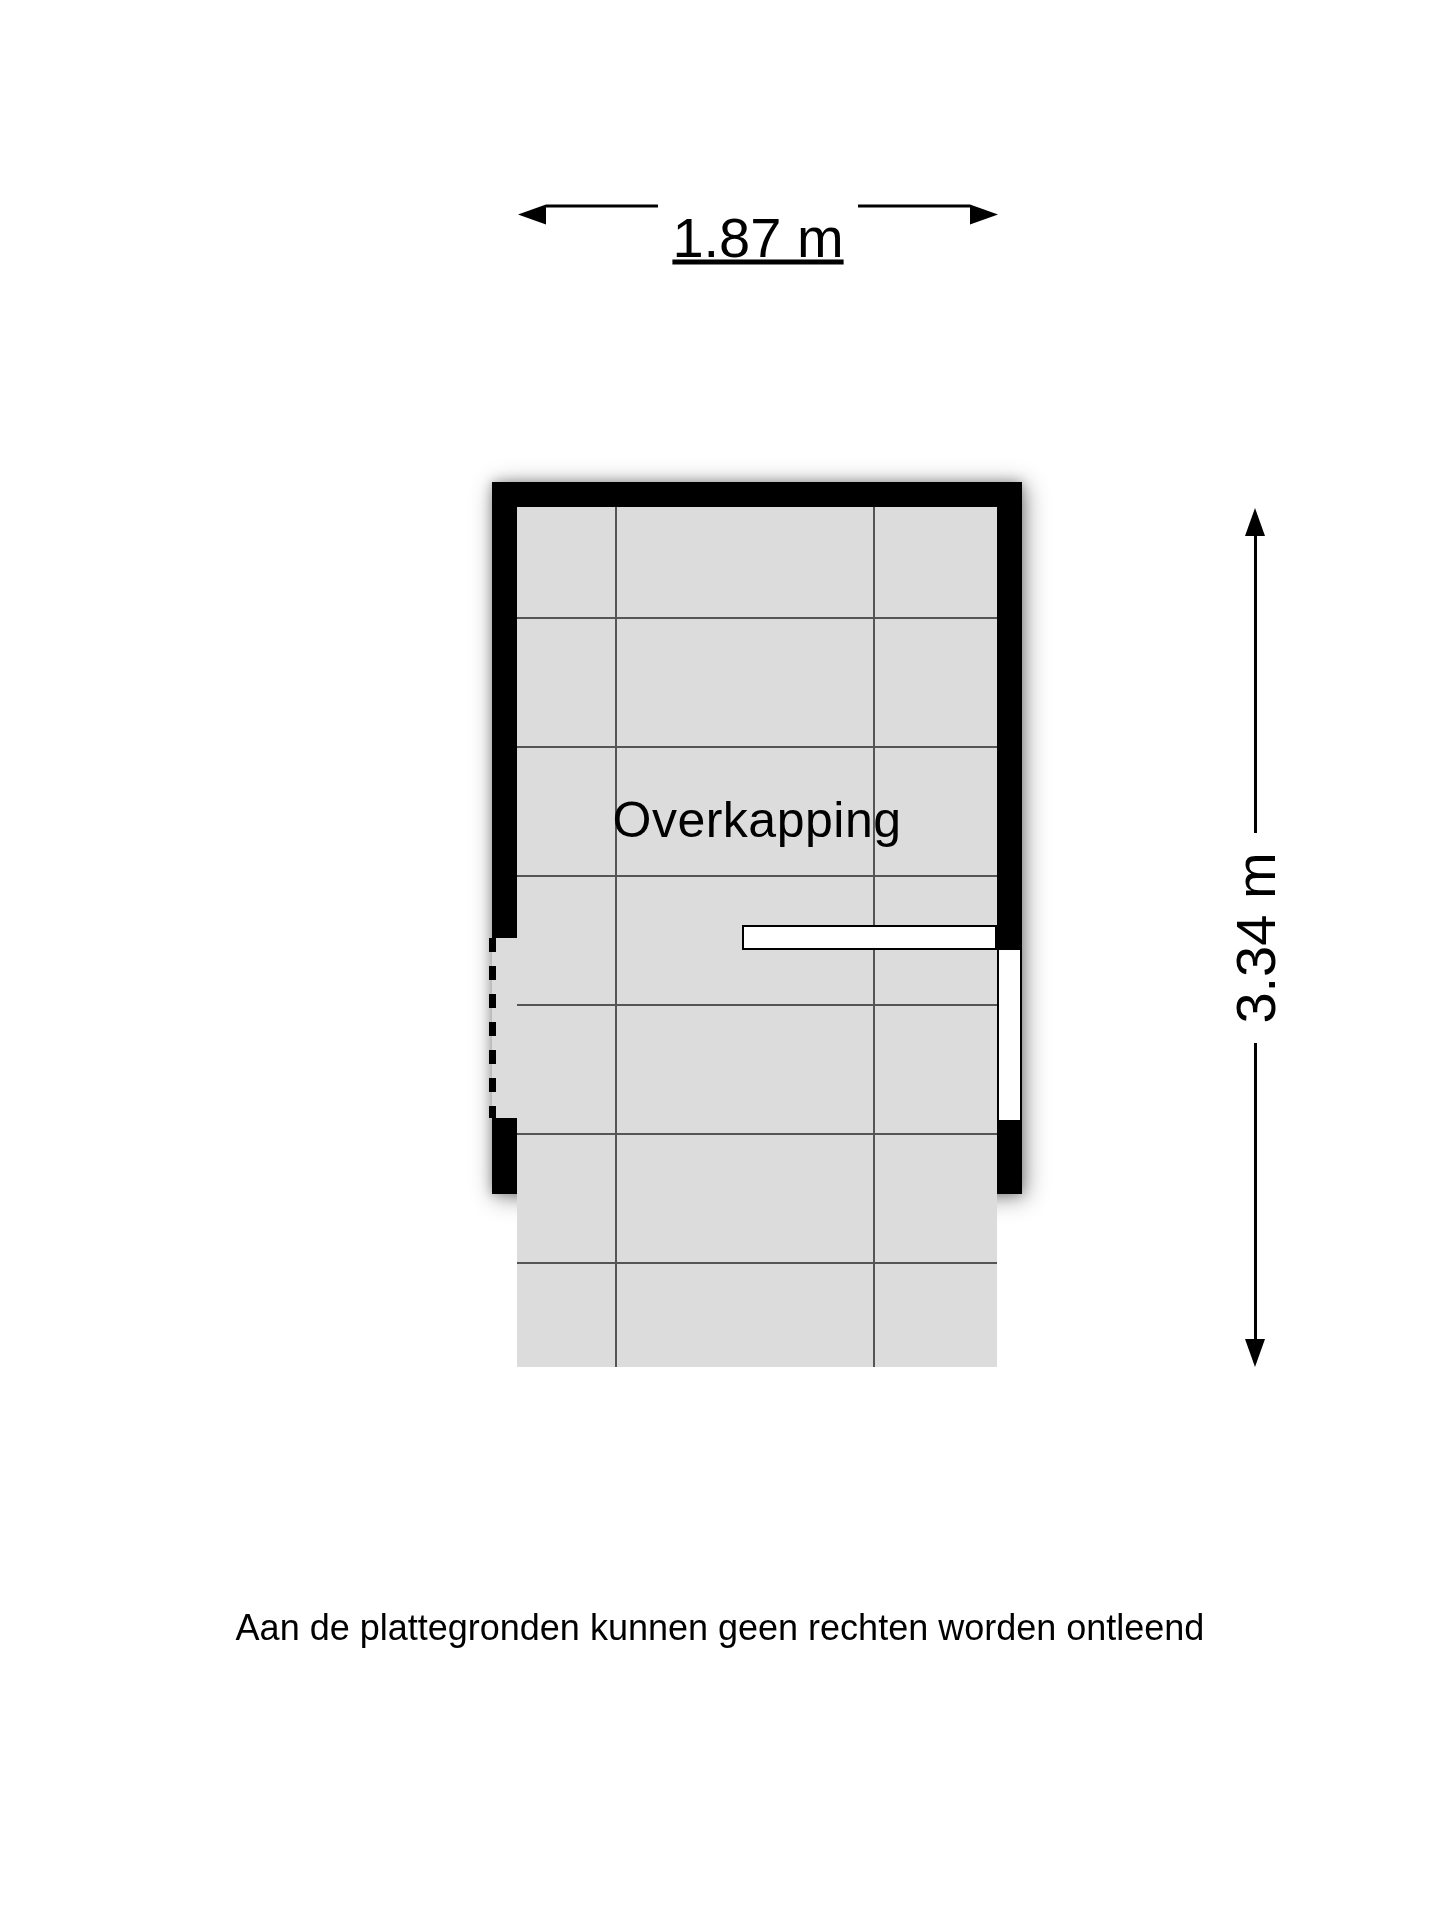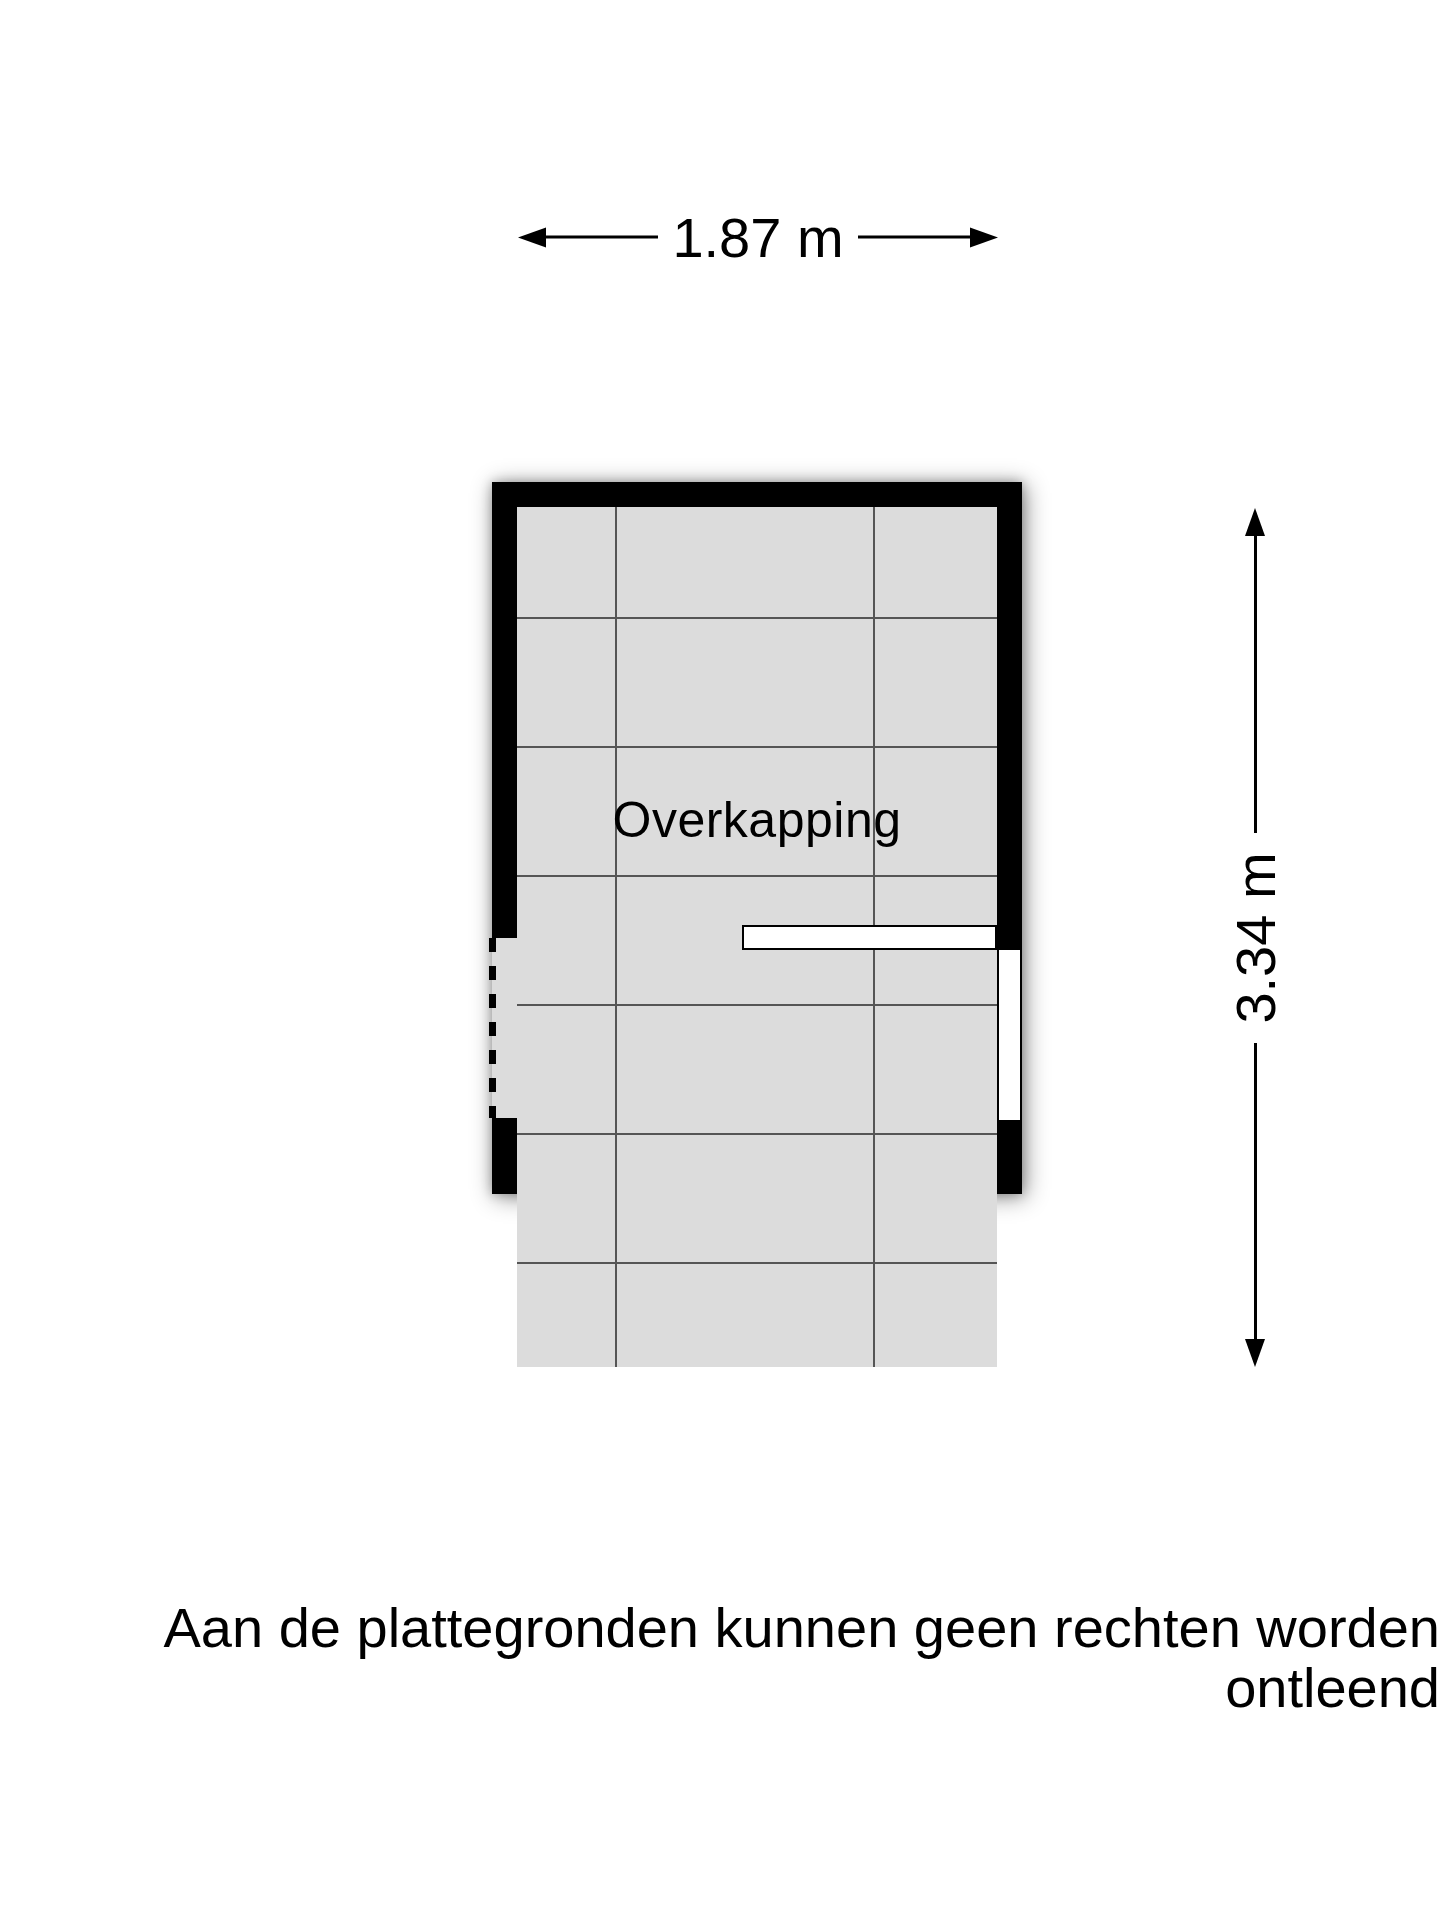--- a/index.html
+++ b/index.html
@@ -59,21 +59,21 @@
     width: 255px; height: 25px;
     box-sizing: border-box;
     background: var(--opening, #ffffff);
     border: 2px solid var(--wall, #000000);
   }
 
   
   .dim-h {
     position: absolute; left: 518px; top: 237px; width: 480px;
     transform: translateY(-50%);
-    display: flex; align-items: center;
+    display: flex;  text-decoration: underline;
   }
   .dim-h .line { flex: 1; height: 3px; background: var(--text, #000000); }
   .dim-h .label { font-size: 56px; margin: 0 14px; white-space: nowrap; }
   .arrow-left  { width: 0; height: 0; border-top: 10px solid transparent; border-bottom: 10px solid transparent; border-right: 28px solid var(--text, #000000); }
   .arrow-right { width: 0; height: 0; border-top: 10px solid transparent; border-bottom: 10px solid transparent; border-left: 28px solid var(--text, #000000); }
 
   
   .dim-v {
     position: absolute; left: 1255px; top: 508px; height: 859px;
     transform: translateX(-50%);
@@ -85,21 +85,21 @@
   .dim-v .label-box { position: relative; width: 60px; height: 210px; }
   .dim-v .label-box span {
     position: absolute; left: 50%; top: 50%;
     transform: translate(-50%, -50%) rotate(-90deg);
     font-size: 56px; white-space: nowrap;
   }
 
   
   .disclaimer {
     position: absolute; left: 0; top: 1598px; width: 100%;
-    text-align: right; font-size: 56px; line-height: 60px;
+    text-align: center; font-size: 36px; line-height: 60px;
   }
 </style>
 </head>
 <body>
 
 <div class="dim-h">
   <div class="arrow-left"></div>
   <div class="line"></div>
   <div class="label">1.87 m</div>
   <div class="line"></div>

